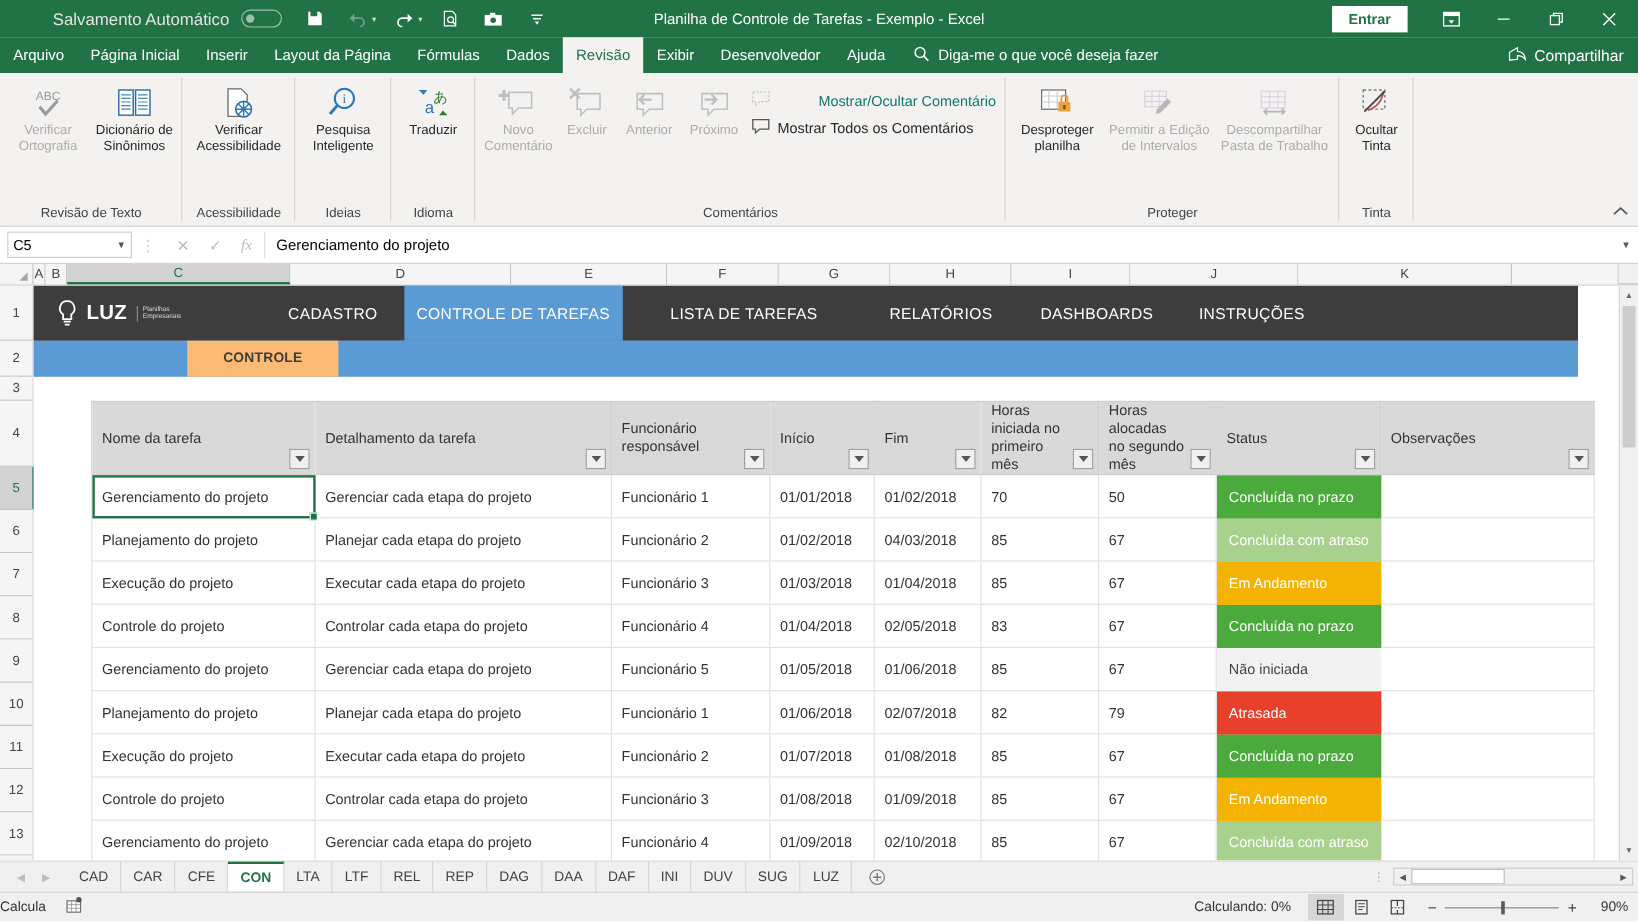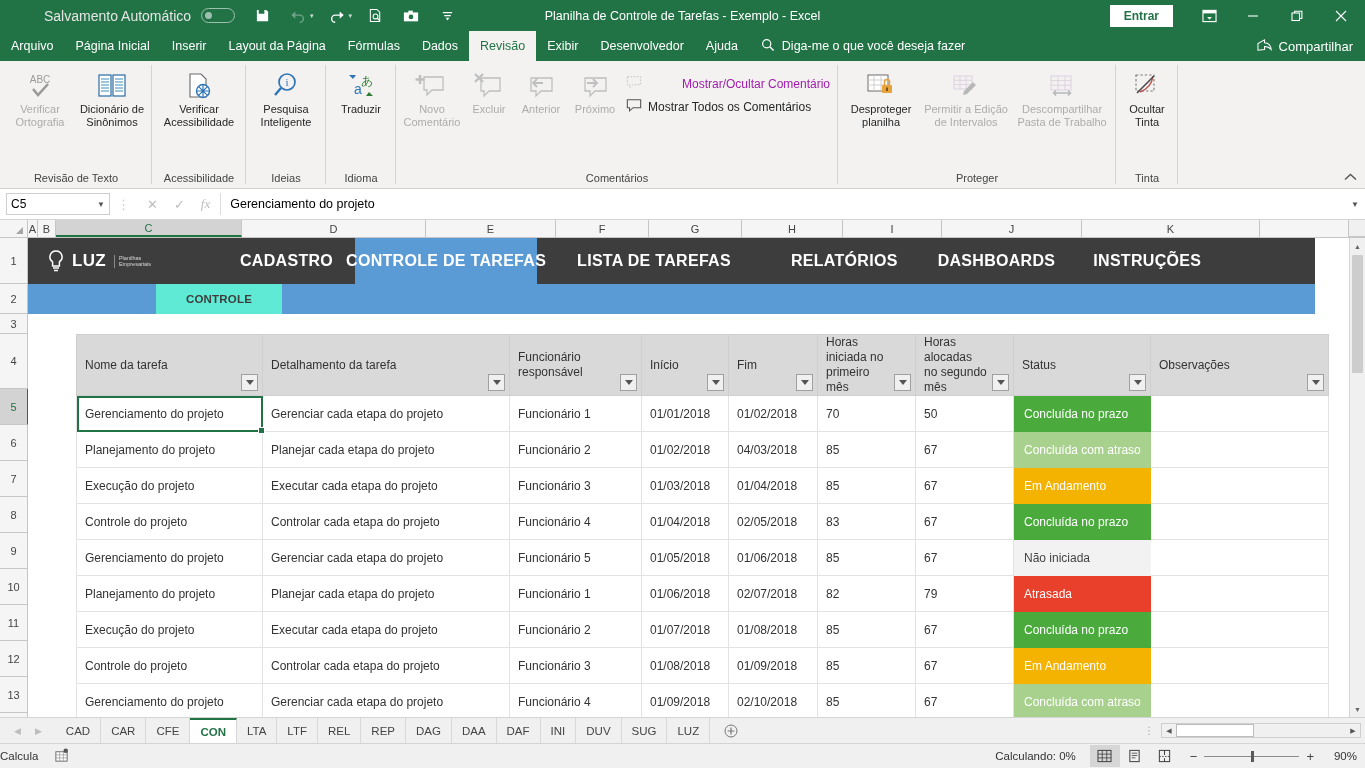--- a/index.html
+++ b/index.html
@@ -76,21 +76,21 @@
   .group::after {
     content: ""; position: absolute; right: 0; top: 4px; bottom: 4px; width: 1px; background: #d6d4d2;
   }
   .bigbtn {
     width: 72px; display: flex; flex-direction: column; align-items: center;
     padding: 3px 2px; text-align: center; font-size: 11px; line-height: 13px; color: #262626;
   }
   .bigbtn.dim { color: #adacab; }
   .bigbtn .ic { height: 34px; display: flex; align-items: center; justify-content: center; }
   .smallrow { display: flex; align-items: center; gap: 6px; font-size: 12px; padding: 3px 4px; color: #262626; }
-  .smallrow.dim { color: #a21caf; gap: 40px; }
+  .smallrow.dim { color: #0f766e; gap: 40px; }
   .ribbon-collapse {
     position: absolute; right: 8px; bottom: 4px; font-size: 11px; color: #555;
   }
 
   
   .formulabar {
     height: 31px; flex: 0 0 31px; background: #fff; display: flex; align-items: center;
     border-bottom: 1px solid #d4d4d4;
   }
   .namebox {
@@ -142,29 +142,29 @@
     background: #3d3d3d; display: flex; align-items: center;
   }
   .logo { display: flex; align-items: center; gap: 6px; padding-left: 18px; width: 190px; }
   .logo-bulb { width: 20px; height: 24px; position: relative; }
   .logo-txt { color: #fff; font-size: 17px; font-weight: 700; letter-spacing: .3px; }
   .logo-sub {
     color: #d8d8d8; font-size: 5.5px; line-height: 6.5px; border-left: 1px solid #8a8a8a;
     padding-left: 4px; margin-left: 2px;
   }
   .navitem {
-    color: #fff; font-size: 16px; font-weight: 700; letter-spacing: .3px;
+    color: #fff; font-size: 13px; font-weight: 400; letter-spacing: .3px;
     padding: 0 16px; height: 46px; display: flex; align-items: center; white-space: nowrap;
   }
   .navitem.active { background: #5b9bd5; }
   .subbar {
     position: absolute; left: 0; top: 46px; height: 30px; width: 1287px; background: #5b9bd5;
   }
   .subtab {
-    position: absolute; left: 128px; top: 0; width: 126px; height: 30px; background: #5eead4;
+    position: absolute; left: 128px; top: 0; width: 126px; height: 30px; background: #fdba74;
     display: flex; align-items: center; justify-content: center;
     font-size: 11.5px; font-weight: 700; color: #3d3d3d; letter-spacing: .2px;
   }
 
   
   .tbl { position: absolute; left: 48px; top: 96px; border-collapse: collapse; }
   .tbl th, .tbl td {
     border: 1px solid #e2e2e2; padding: 0 8px; font-size: 12px; color: #333;
     vertical-align: middle; text-align: left; font-weight: normal; height: 36px;
   }

